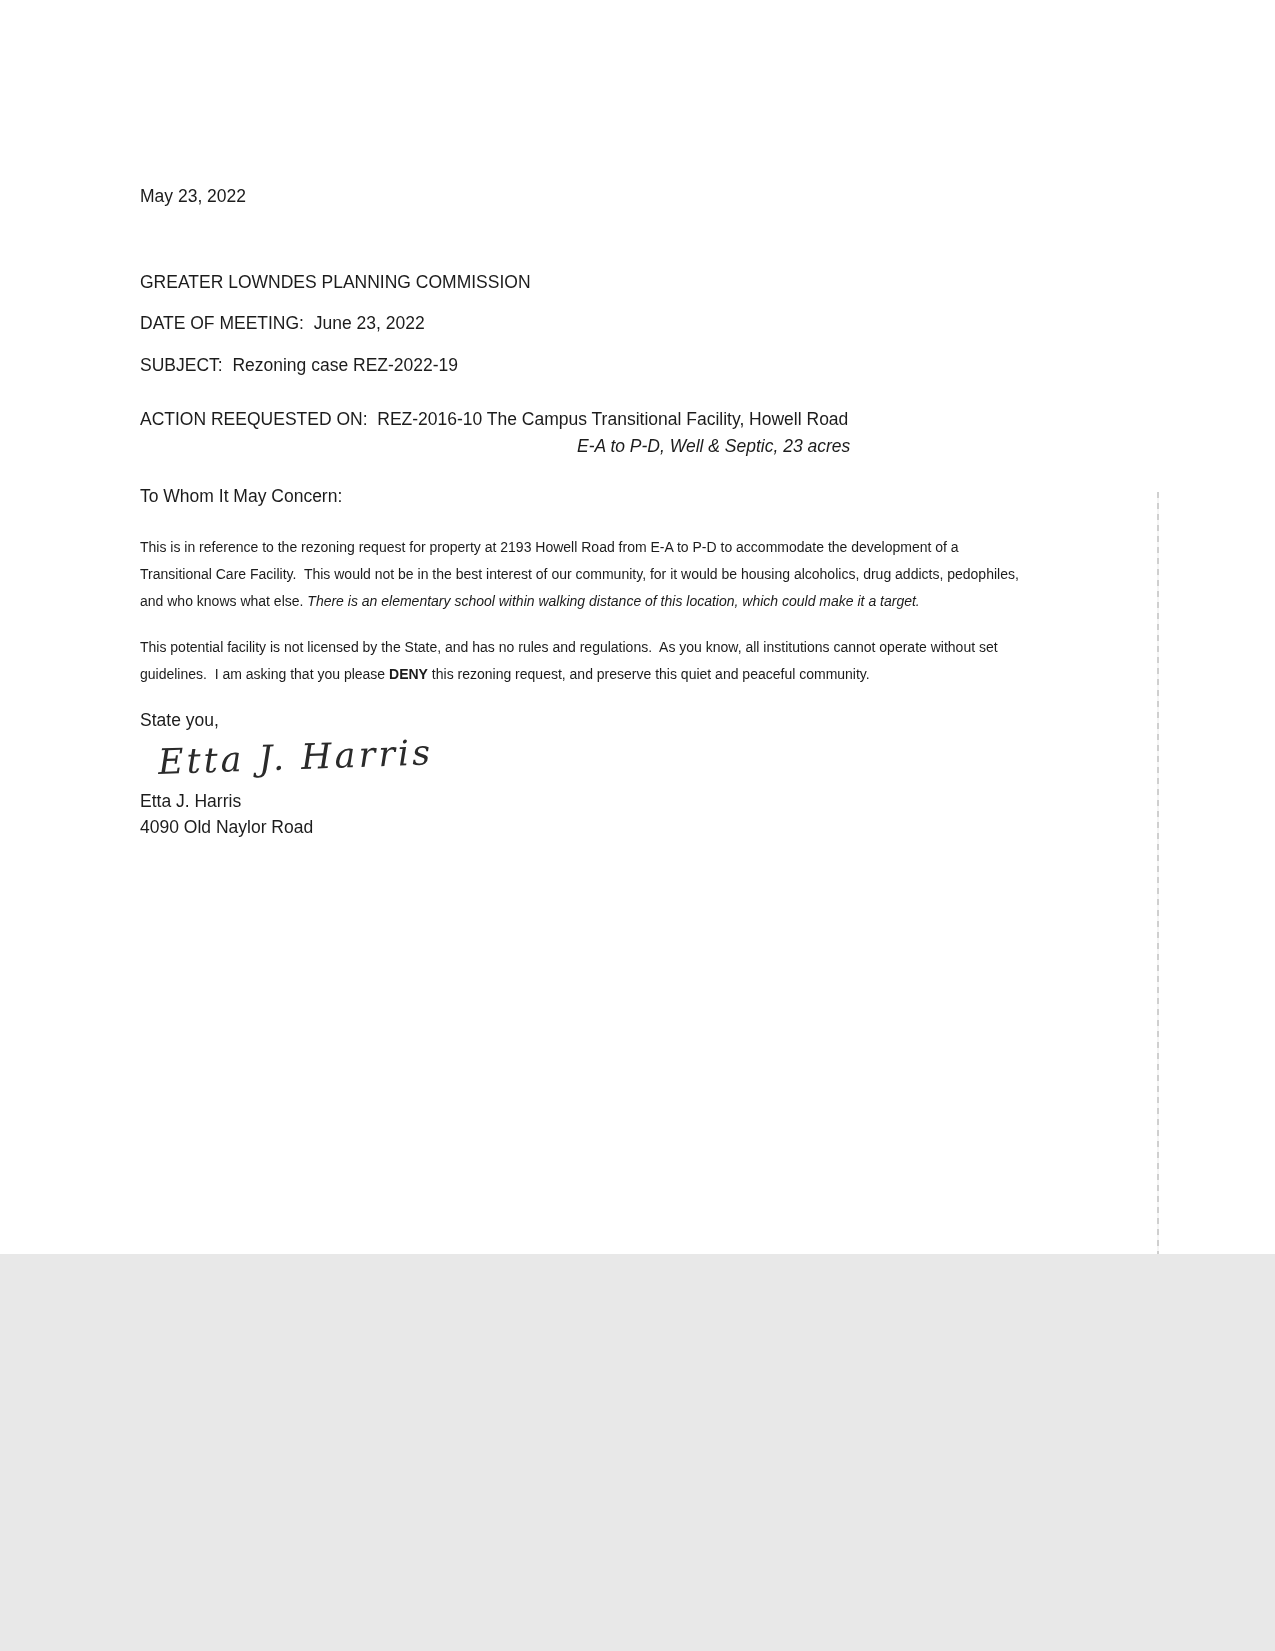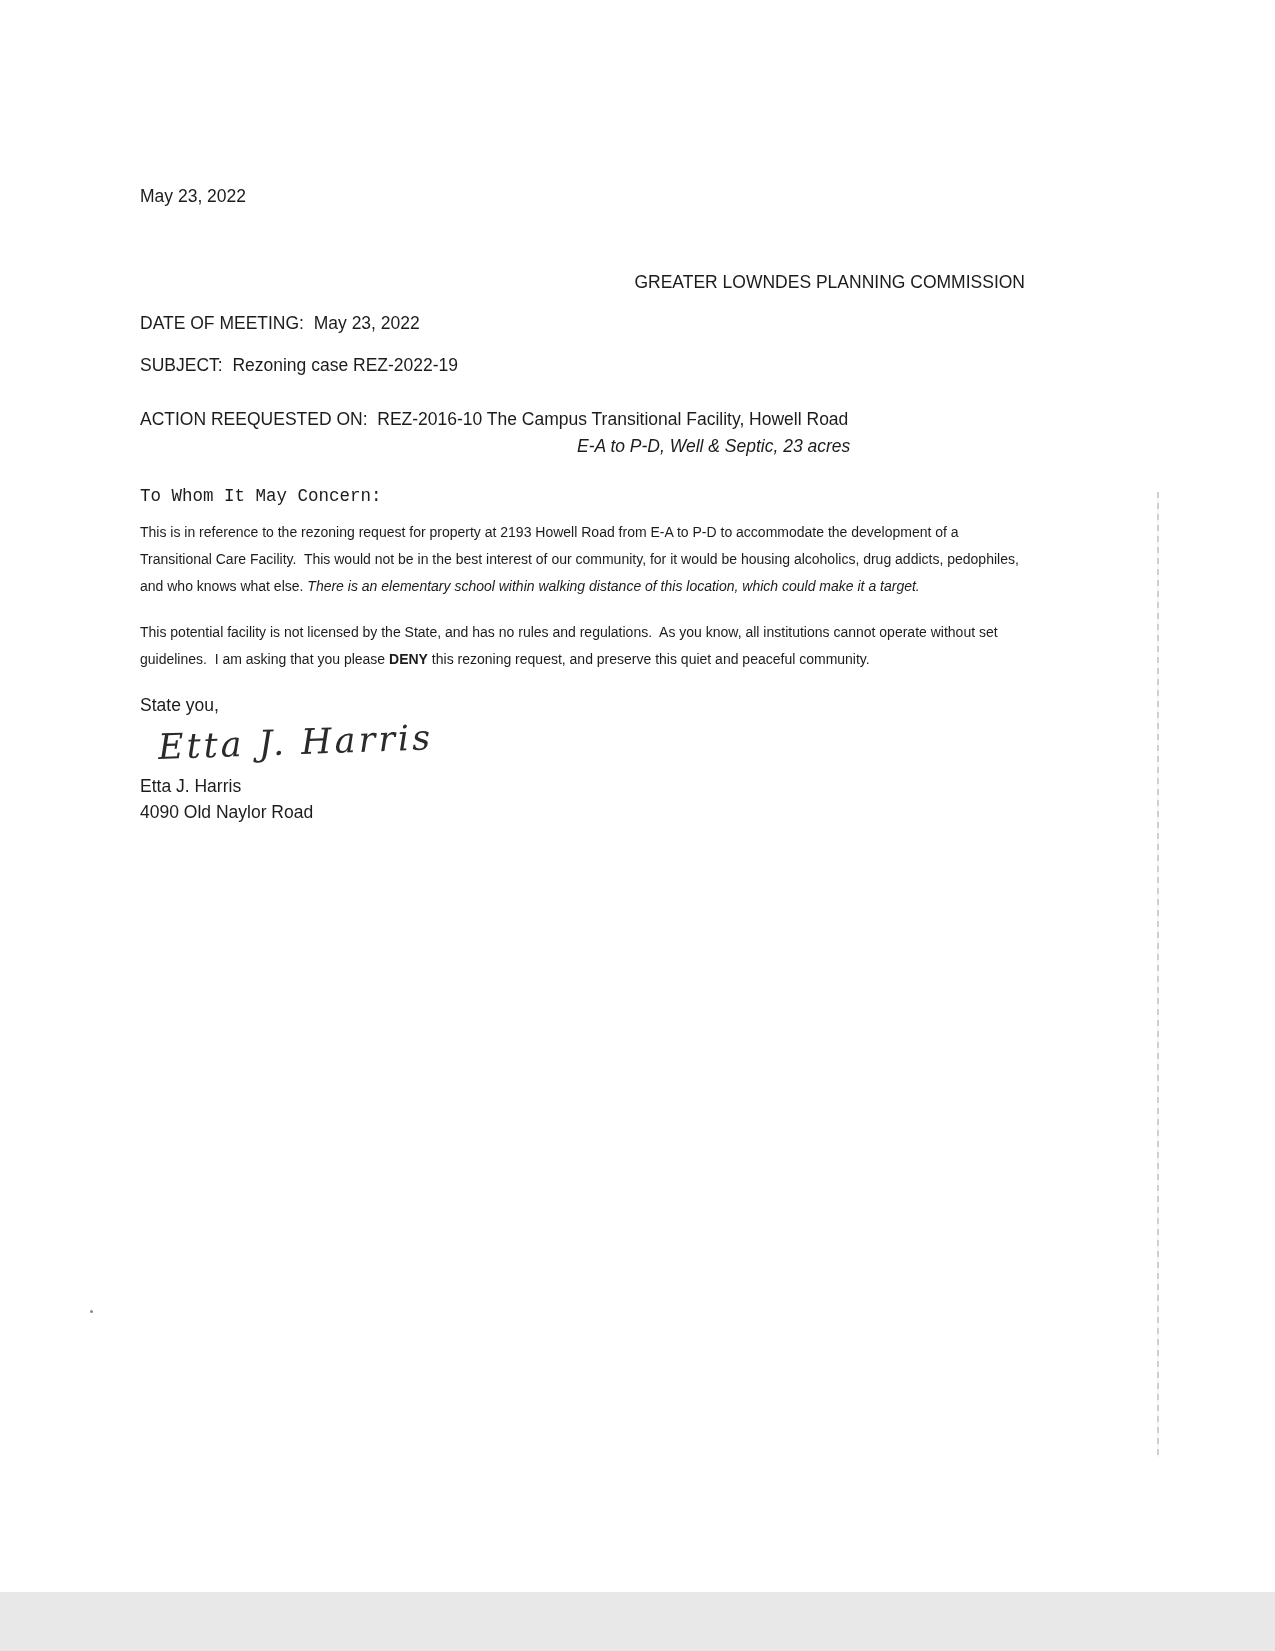--- a/index.html
+++ b/index.html
@@ -3,46 +3,46 @@
 <meta charset="utf-8">
 <style>
   html, body {
     margin: 0;
     padding: 0;
     background: #e8e8e8;
   }
   .page {
     position: relative;
     width: 1275px;
-    height: 1592px;
+    height: 1254px;
     margin: 0 auto;
     background: #ffffff;
     overflow: hidden;
     font-family: "Liberation Sans", sans-serif;
     color: #1c1c1c;
   }
   .content {
     position: absolute;
     top: 183px;
     left: 140px;
     width: 885px;
   }
   .line {
     margin: 0;
     font-size: 17.5px;
     line-height: 27px;
     white-space: pre-wrap;
   }
   .date { margin-bottom: 59px; }
-  .recipient { margin-bottom: 14px; text-align: right; }
+  .recipient { margin-bottom: 14px; }
   .meeting { margin-bottom: 15px; }
   .subject { margin-bottom: 27px; }
   .action-line1 { margin-bottom: 0; }
   .action-line2 { margin-left: 437px; margin-bottom: 23px; font-style: italic; }
-  .salutation { margin-bottom: 9px; font-family: Liberation Mono, monospace; }
+  .salutation { margin-bottom: 24px; }
   .para {
     margin: 0 0 19px 0;
     font-size: 14px;
     line-height: 27px;
     white-space: pre-wrap;
   }
   .italic { font-style: italic; }
   .deny {
     font-weight: bold;
   }
@@ -92,21 +92,21 @@
 </head>
 <body>
 
 <div class="page">
   <div class="content">
 
     <p class="line date">May 23, 2022</p>
 
     <p class="line recipient">GREATER LOWNDES PLANNING COMMISSION</p>
 
-    <p class="line meeting">DATE OF MEETING:  May 23, 2022</p>
+    <p class="line meeting">DATE OF MEETING:  June 23, 2022</p>
 
     <p class="line subject">SUBJECT:  Rezoning case REZ-2022-19</p>
 
     <p class="line action-line1">ACTION REEQUESTED ON:  REZ-2016-10 The Campus Transitional Facility, Howell Road</p>
 
     <p class="line action-line2">E-A to P-D, Well &amp; Septic, 23 acres</p>
 
     <p class="line salutation">To Whom It May Concern:</p>
 
     <p class="para"><span>This is in reference to the rezoning request for property at 2193 Howell Road from E-A to P-D to accommodate the development of a Transitional Care Facility.  This would not be in the best interest of our community, for it would be housing alcoholics, drug addicts, pedophiles, and who knows what else. </span><span class="italic">There is an elementary school within walking distance of this location, which could make it a target.</span></p>

